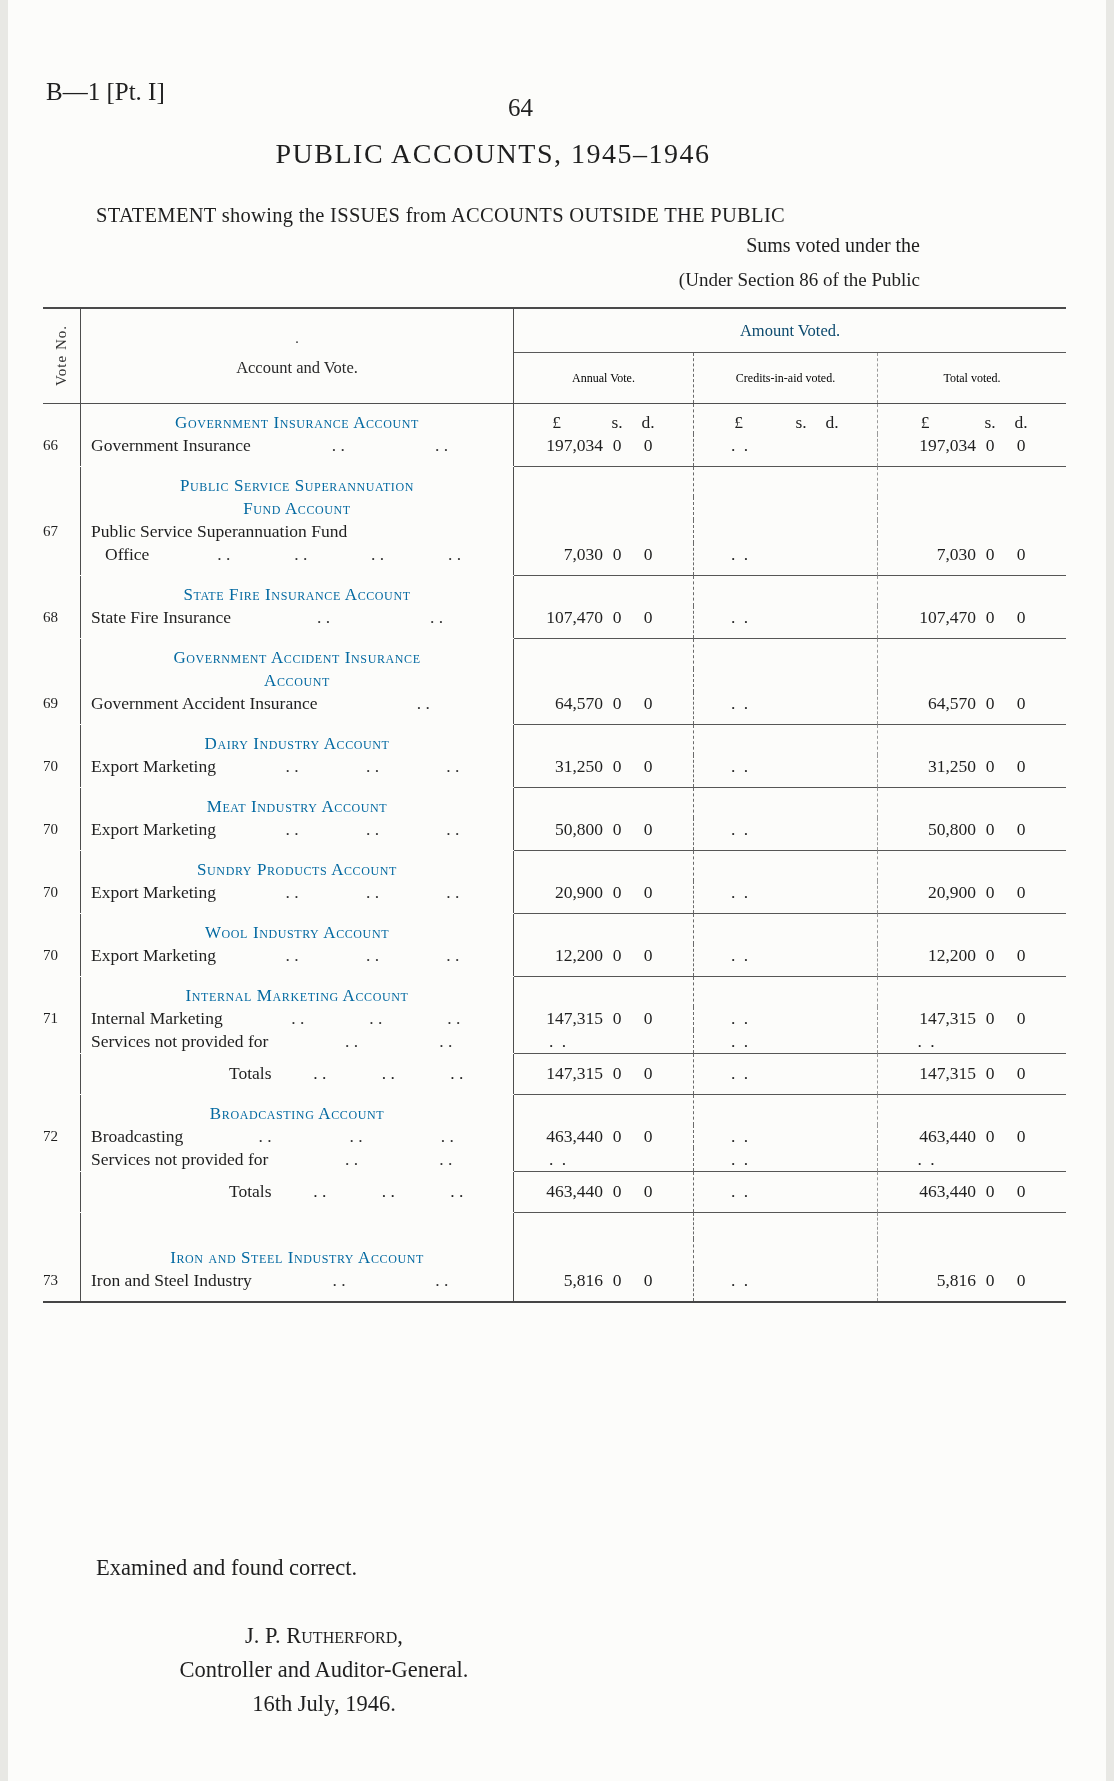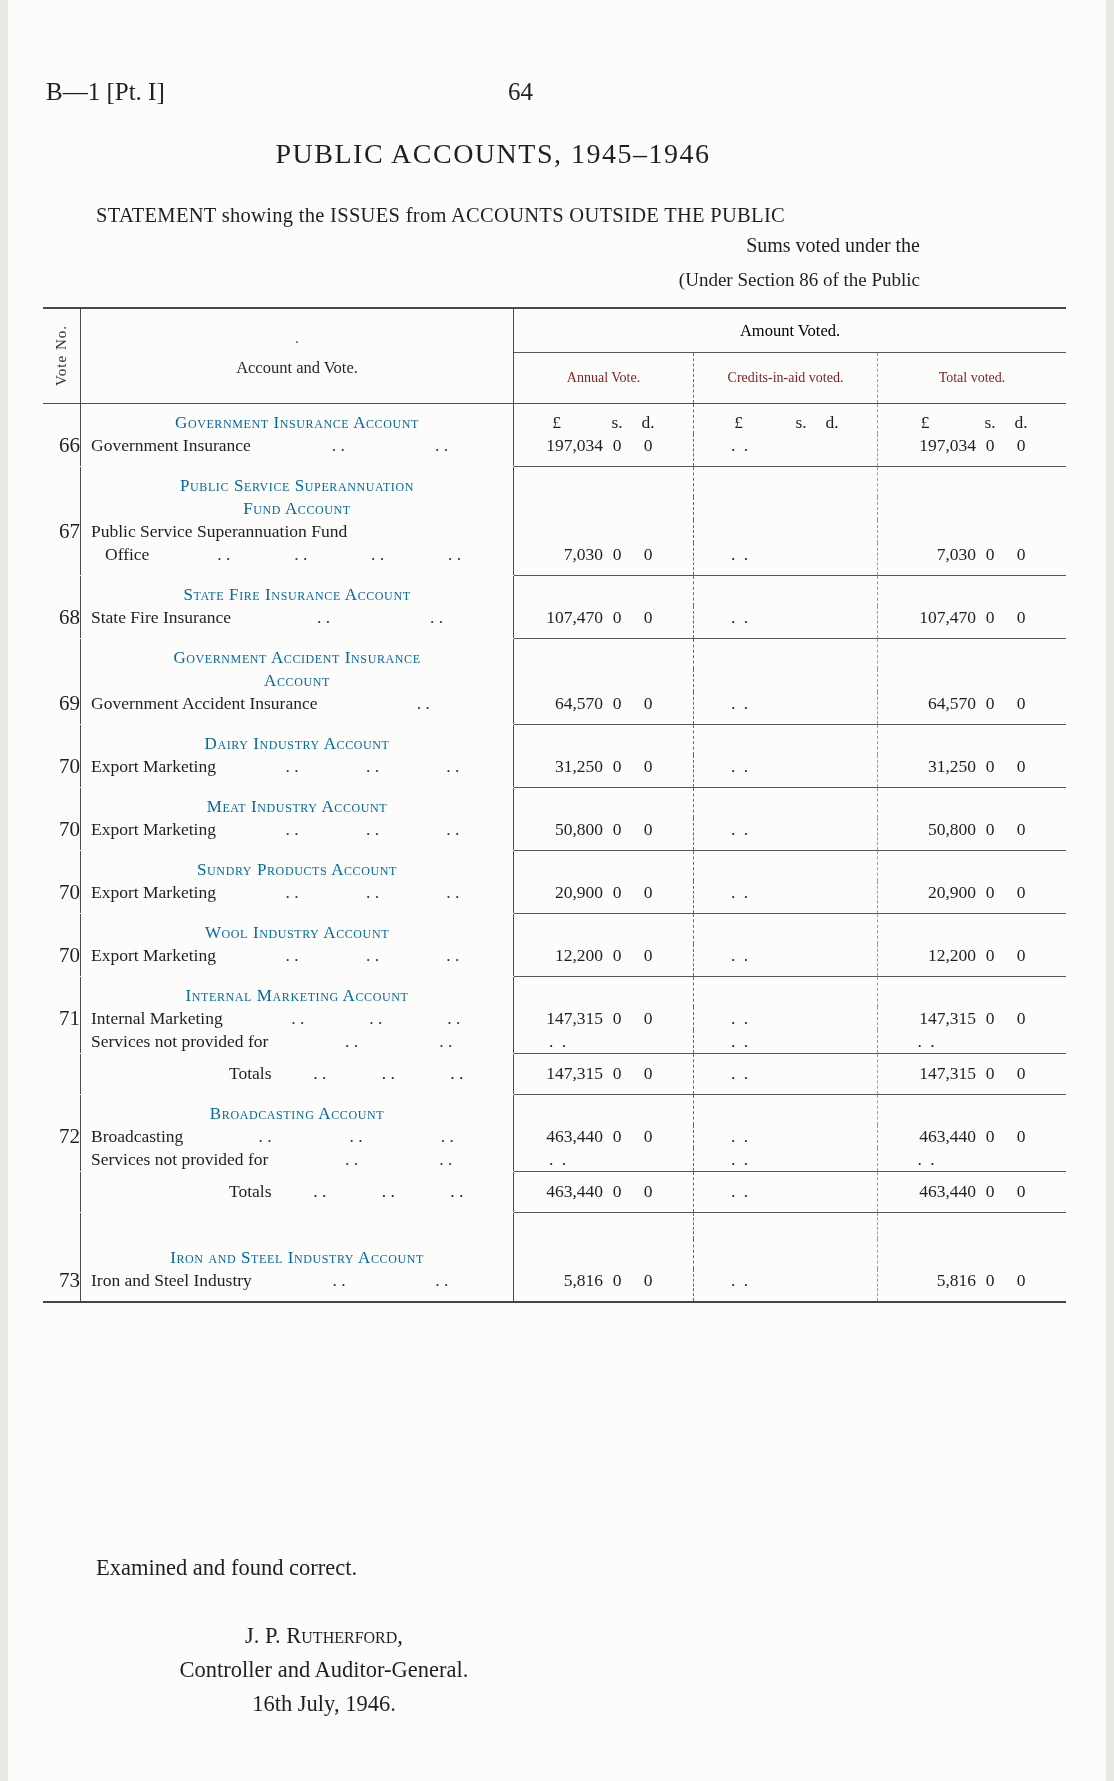--- a/index.html
+++ b/index.html
@@ -7,40 +7,40 @@
     position:relative;
     width:1098px;height:1781px;
     margin:0 auto;
     background:#fcfcfa;
     color:#1f1f1f;
     font-family:"Liberation Serif","DejaVu Serif",serif;
     overflow:hidden;
   }
   
   .topline{position:relative;margin:78px 38px 0 38px;height:34px;font-size:25px;}
-  .pageno{position:absolute;left:462px;top:0;}
+  .pageno{position:absolute;left:462px;top:16px;}
   .title{margin:26px 0 0 0;width:970px;text-align:center;font-size:28px;font-weight:400;letter-spacing:1.5px;}
   .stmt{margin:34px 0 0 88px;width:845px;font-size:20.5px;letter-spacing:.3px;}
   .stmt-r{margin:7px 186px 0 0;text-align:right;font-size:20px;}
   .stmt-r2{margin:12px 186px 0 4px;text-align:right;font-size:19px;}
   
   .tbl{margin:16px 0 0 35px;width:1023px;border-top:2px solid #4a4a4a;border-bottom:2px solid #454545;}
   #table-head,#table-body{display:grid;grid-template-columns:38px 433px 180px 184px 188px;}
   #table-head{grid-template-rows:44px 50px;border-bottom:1.4px solid #4f4f4f;}
   .th-vote{grid-row:1/3;grid-column:1;border-right:1px solid #4d4d4d;display:flex;align-items:center;justify-content:center;}
   .vtext{writing-mode:vertical-rl;transform:rotate(180deg);font-size:15px;letter-spacing:1px;color:#333;}
   .th-account{grid-row:1/3;grid-column:2;border-right:1px solid #4d4d4d;display:flex;flex-direction:column;align-items:center;justify-content:center;font-size:16.5px;color:#2a2a2a;}
   .acct-dot{font-size:14px;line-height:10px;margin-bottom:14px;}
-  .th-amount{grid-row:1;grid-column:3/6;display:flex;align-items:center;justify-content:center;font-size:16.5px;border-bottom:1.3px solid #595959;color:#000000;}
-  .th-sub{display:flex;align-items:center;justify-content:center;font-size:14px;color:#7f1d1d;}
+  .th-amount{grid-row:1;grid-column:3/6;display:flex;align-items:center;justify-content:center;font-size:16.5px;border-bottom:1.3px solid #595959;color:#0c4a6e;}
+  .th-sub{display:flex;align-items:center;justify-content:center;font-size:12px;color:#000000;}
   .th-annual{border-right:1px dashed #6a6a6a;}
   .th-credits{border-right:1px dashed #9a9a9a;}
   
   .tc{min-height:23px;line-height:23px;font-size:17.5px;}
-  .c-vote{border-right:1px solid #4d4d4d;text-align:right;font-size:21px;}
+  .c-vote{border-right:1px solid #4d4d4d;text-align:left;font-size:15px;}
   .c-account{border-right:1px solid #4d4d4d;padding-left:10px;}
   .c-annual{border-right:1px dashed #6a6a6a;}
   .c-credits{border-right:1px dashed #9a9a9a;}
   .head-line{text-align:center;font-variant:small-caps;letter-spacing:.6px;font-size:17px;padding-left:0;color:#0369a1;}
   .lbl{display:flex;align-items:baseline;gap:20px;}
   .lbl .lead{flex:1;display:flex;justify-content:space-around;padding:0 20px 0 16px;color:#333;}
   .indent>span:first-child{padding-left:14px;}
   .totals{display:flex;align-items:baseline;padding-left:148px;}
   .totals .lead{flex:1;display:flex;justify-content:space-around;padding:0 22px 0 14px;}
   

